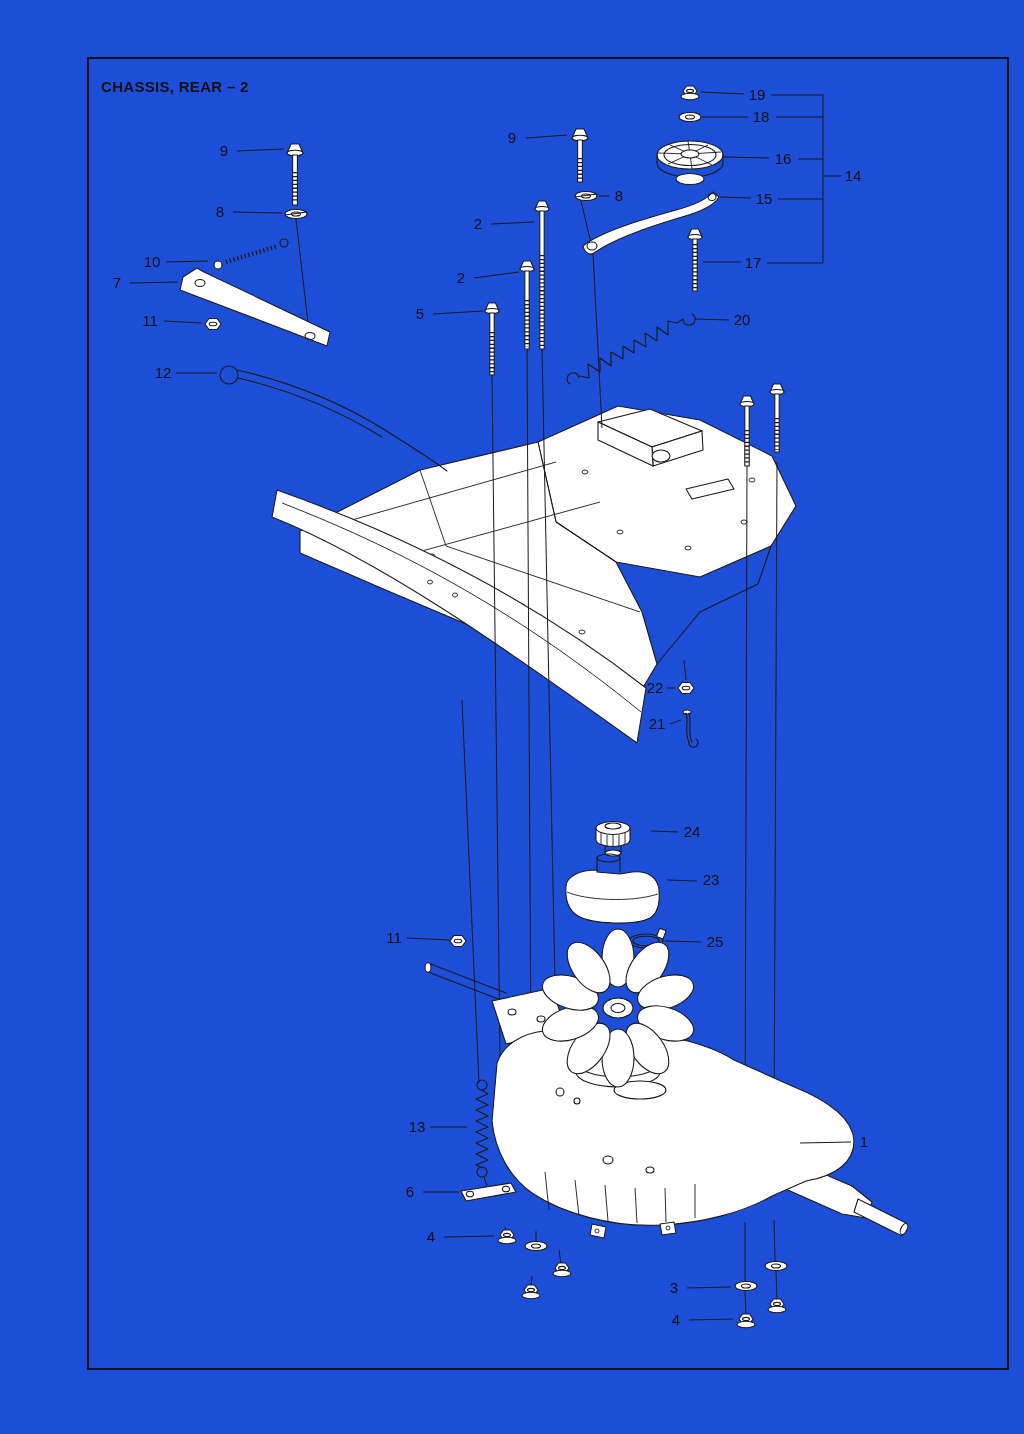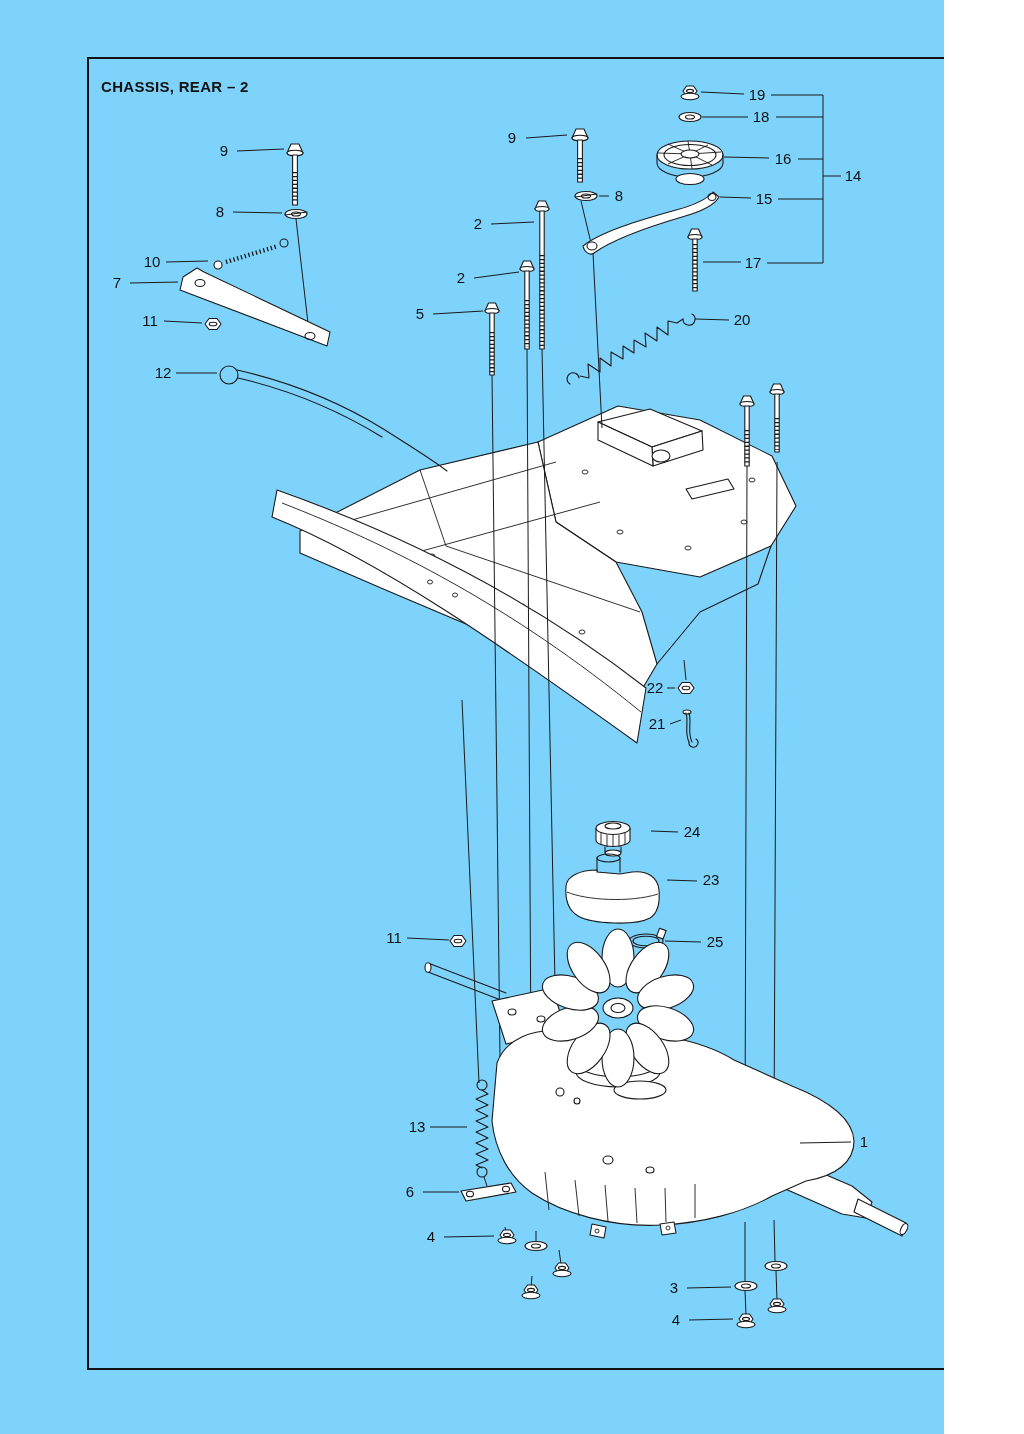--- a/index.html
+++ b/index.html
@@ -1,16 +1,16 @@
 <!DOCTYPE html>
 <html><head>
 <meta charset="utf-8">
 <style>
   html,body{margin:0;padding:0;background:#ffffff;}
-  .page{position:relative;width:944px;height:1434px;background:#7dd3fc;overflow:hidden;
+  .page{position:relative;width:1024px;height:1434px;background:#1d4ed8;overflow:hidden;
         font-family:"Liberation Sans", sans-serif;}
   svg{display:block;}
   .st{fill:none;stroke:#1a1a1a;stroke-width:1.1;stroke-linecap:round;stroke-linejoin:round;}
   .fw{fill:#ffffff;stroke:#1a1a1a;stroke-width:1.1;stroke-linejoin:round;}
   .thin{fill:none;stroke:#1a1a1a;stroke-width:0.9;}
   .thread{fill:none;stroke:#1a1a1a;stroke-width:4.5;stroke-dasharray:1.3 2.6;}
   .lead{fill:none;stroke:#1a1a1a;stroke-width:1;}
   .callout{font-size:15px;font-weight:400;fill:#111;}
   .title{font-size:15px;font-weight:bold;fill:#111;letter-spacing:0.3px;}
 </style>

